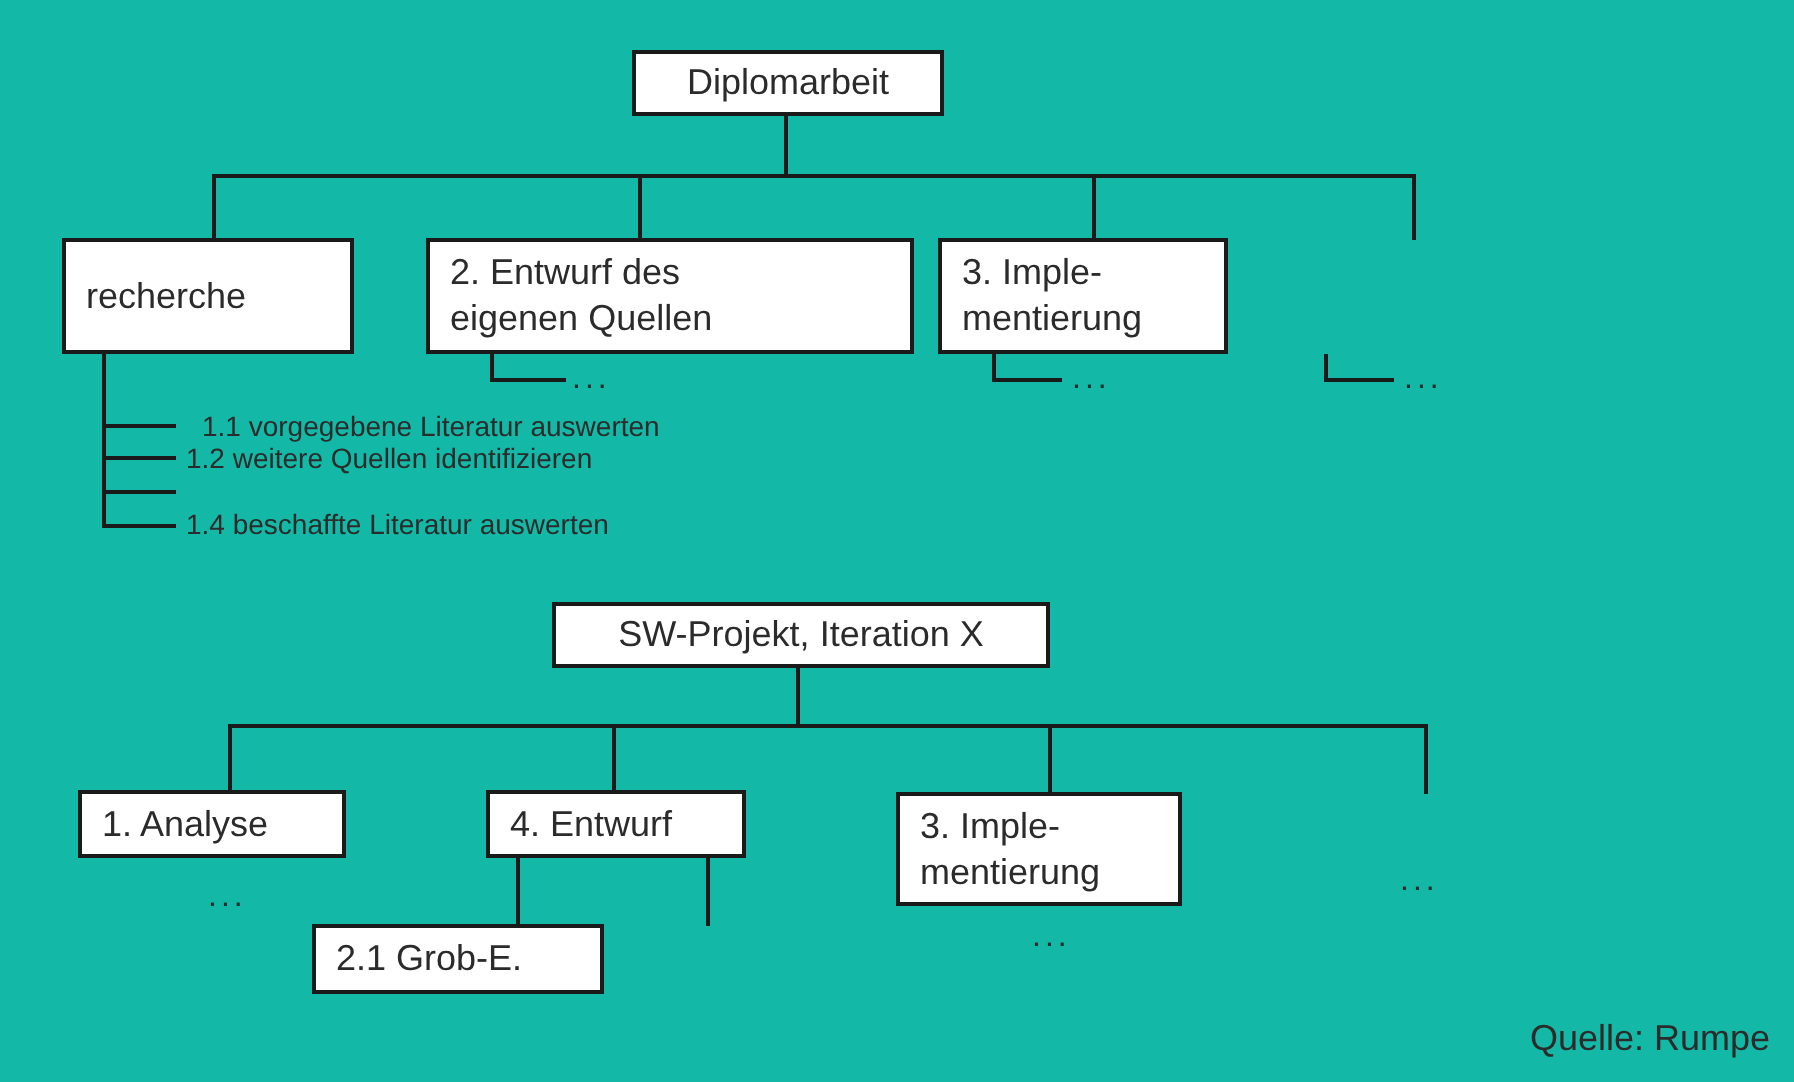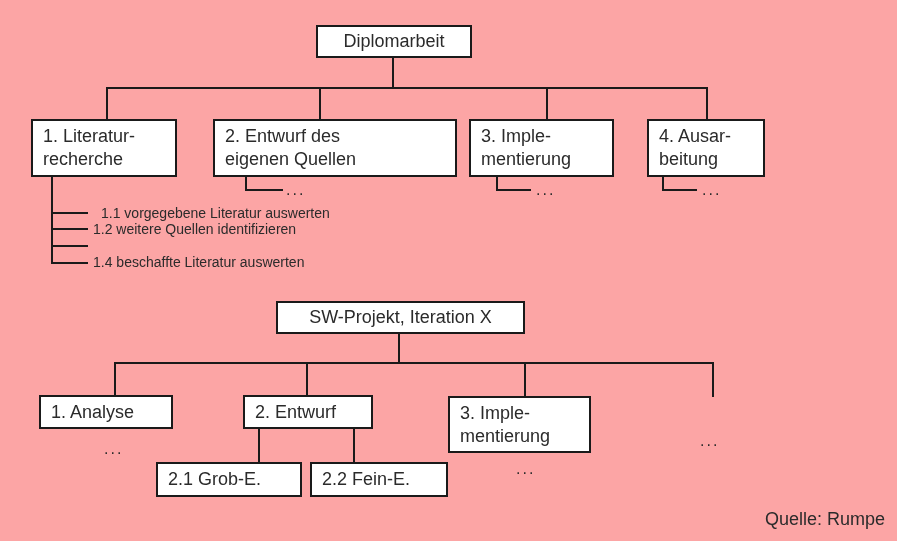--- a/index.html
+++ b/index.html
@@ -1,17 +1,17 @@
 <!DOCTYPE html>
 <html><head>
 <meta charset="utf-8">
 <style>
   html,body{margin:0;padding:0;background:#ffffff;}
   #canvas{
-    position:relative;width:897px;height:541px;background:#fca5a5;
+    position:relative;width:897px;height:541px;background:#14b8a6;
     font-family:"Liberation Sans","DejaVu Sans",sans-serif;
     color:#2b2b2b;overflow:hidden;
   }
   .box{
     position:absolute;box-sizing:border-box;
     border:2px solid #1a1a1a;background:#ffffff;
     display:flex;flex-direction:column;justify-content:center;
     font-size:18px;line-height:23px;color:#2b2b2b;
     padding:2px 10px;white-space:nowrap;
   }
@@ -41,34 +41,29 @@
   </div>
 
   <div class="vline" style="left:392px;top:58px;height:30px;"></div>
   <div class="hline" style="left:106px;top:87px;width:602px;"></div>
   <div class="vline" style="left:106px;top:87px;height:33px;"></div>
   <div class="vline" style="left:319px;top:87px;height:33px;"></div>
   <div class="vline" style="left:546px;top:87px;height:33px;"></div>
   <div class="vline" style="left:706px;top:87px;height:33px;"></div>
 
   <div class="box" style="left:31px;top:119px;width:146px;height:58px;">
-    <span>1. Literatur-</span>
     <span>recherche</span>
   </div>
   <div class="box" style="left:213px;top:119px;width:244px;height:58px;">
     <span>2. Entwurf des</span>
     <span>eigenen Quellen</span>
   </div>
   <div class="box" style="left:469px;top:119px;width:145px;height:58px;">
     <span>3. Imple-</span>
     <span>mentierung</span>
-  </div>
-  <div class="box" style="left:647px;top:119px;width:118px;height:58px;">
-    <span>4. Ausar-</span>
-    <span>beitung</span>
   </div>
 
   <div class="vline" style="left:245px;top:177px;height:14px;"></div>
   <div class="hline" style="left:245px;top:189px;width:38px;"></div>
   <div class="dots" style="left:286px;top:183px;">...</div>
 
   <div class="vline" style="left:496px;top:177px;height:14px;"></div>
   <div class="hline" style="left:496px;top:189px;width:35px;"></div>
   <div class="dots" style="left:536px;top:183px;">...</div>
 
@@ -95,36 +90,33 @@
   <div class="vline" style="left:306px;top:362px;height:34px;"></div>
   <div class="vline" style="left:524px;top:362px;height:35px;"></div>
   <div class="vline" style="left:712px;top:362px;height:35px;"></div>
 
   <div class="box" style="left:39px;top:395px;width:134px;height:34px;">
     <span>1. Analyse</span>
   </div>
   <div class="dots" style="left:104px;top:442px;">...</div>
 
   <div class="box" style="left:243px;top:395px;width:130px;height:34px;">
-    <span>2. Entwurf</span>
+    <span>4. Entwurf</span>
   </div>
 
   <div class="box" style="left:448px;top:396px;width:143px;height:57px;">
     <span>3. Imple-</span>
     <span>mentierung</span>
   </div>
   <div class="dots" style="left:516px;top:462px;">...</div>
 
   <div class="dots" style="left:700px;top:434px;">...</div>
 
   <div class="vline" style="left:258px;top:429px;height:34px;"></div>
   <div class="vline" style="left:353px;top:429px;height:34px;"></div>
 
   <div class="box" style="left:156px;top:462px;width:146px;height:35px;">
     <span>2.1 Grob-E.</span>
   </div>
-  <div class="box" style="left:310px;top:462px;width:138px;height:35px;">
-    <span>2.2 Fein-E.</span>
-  </div>
 
   <div class="source">Quelle: Rumpe</div>
 
 </div>
 
 </body></html>

